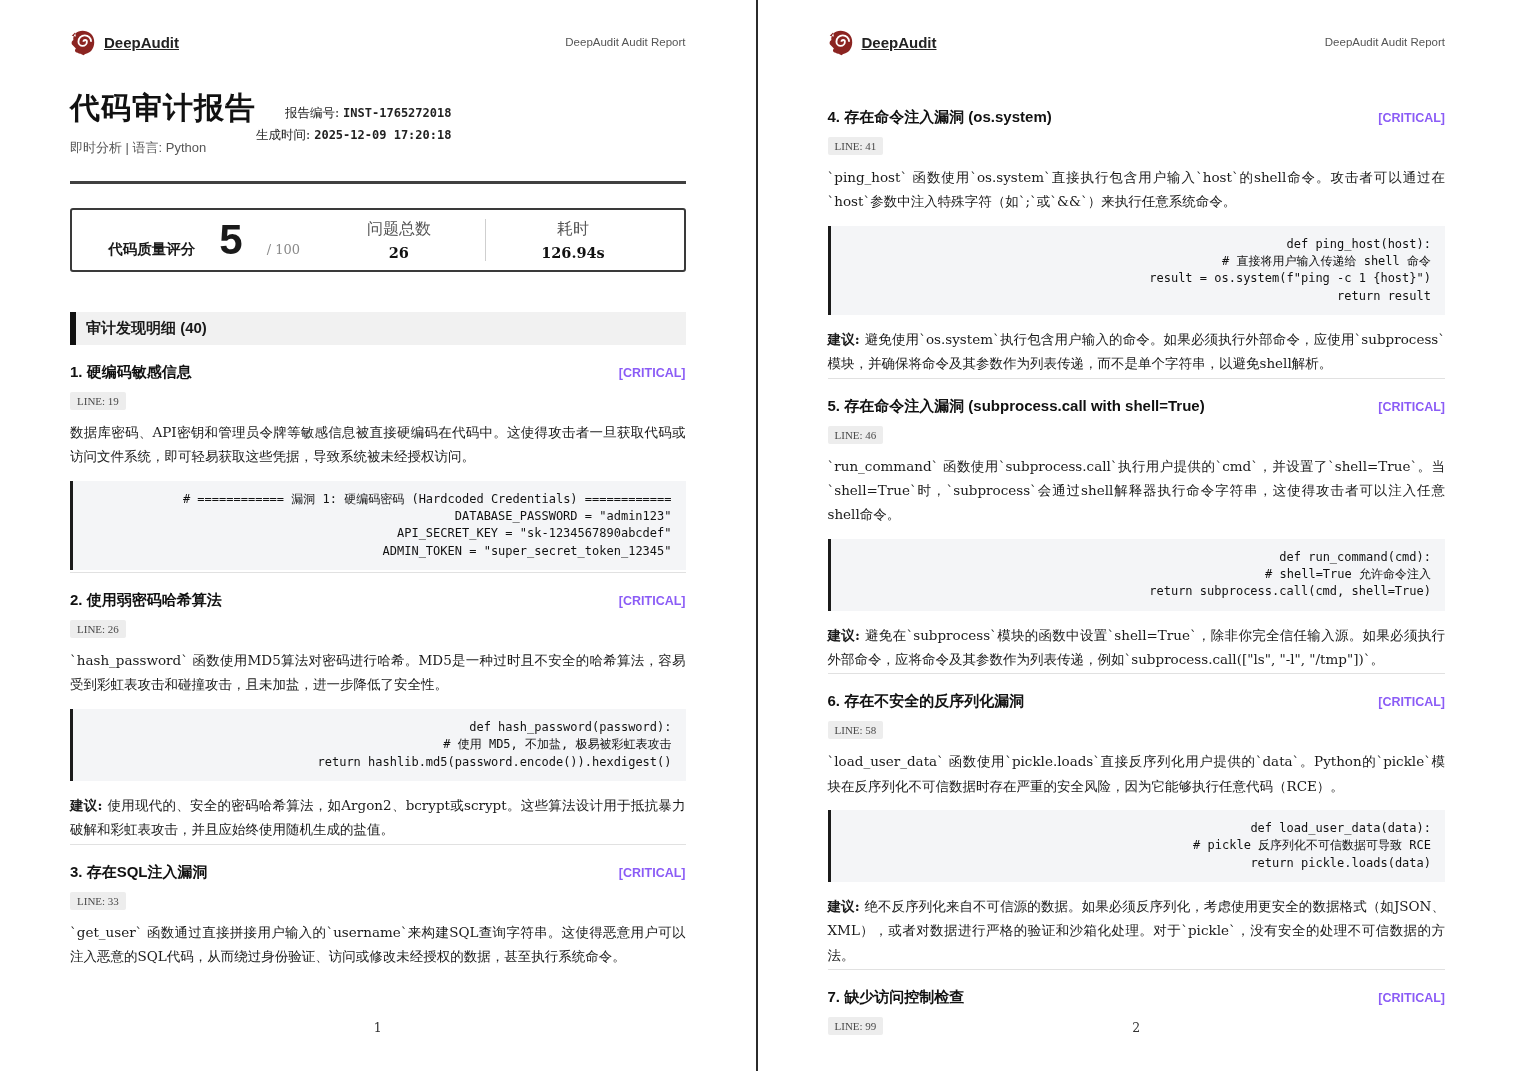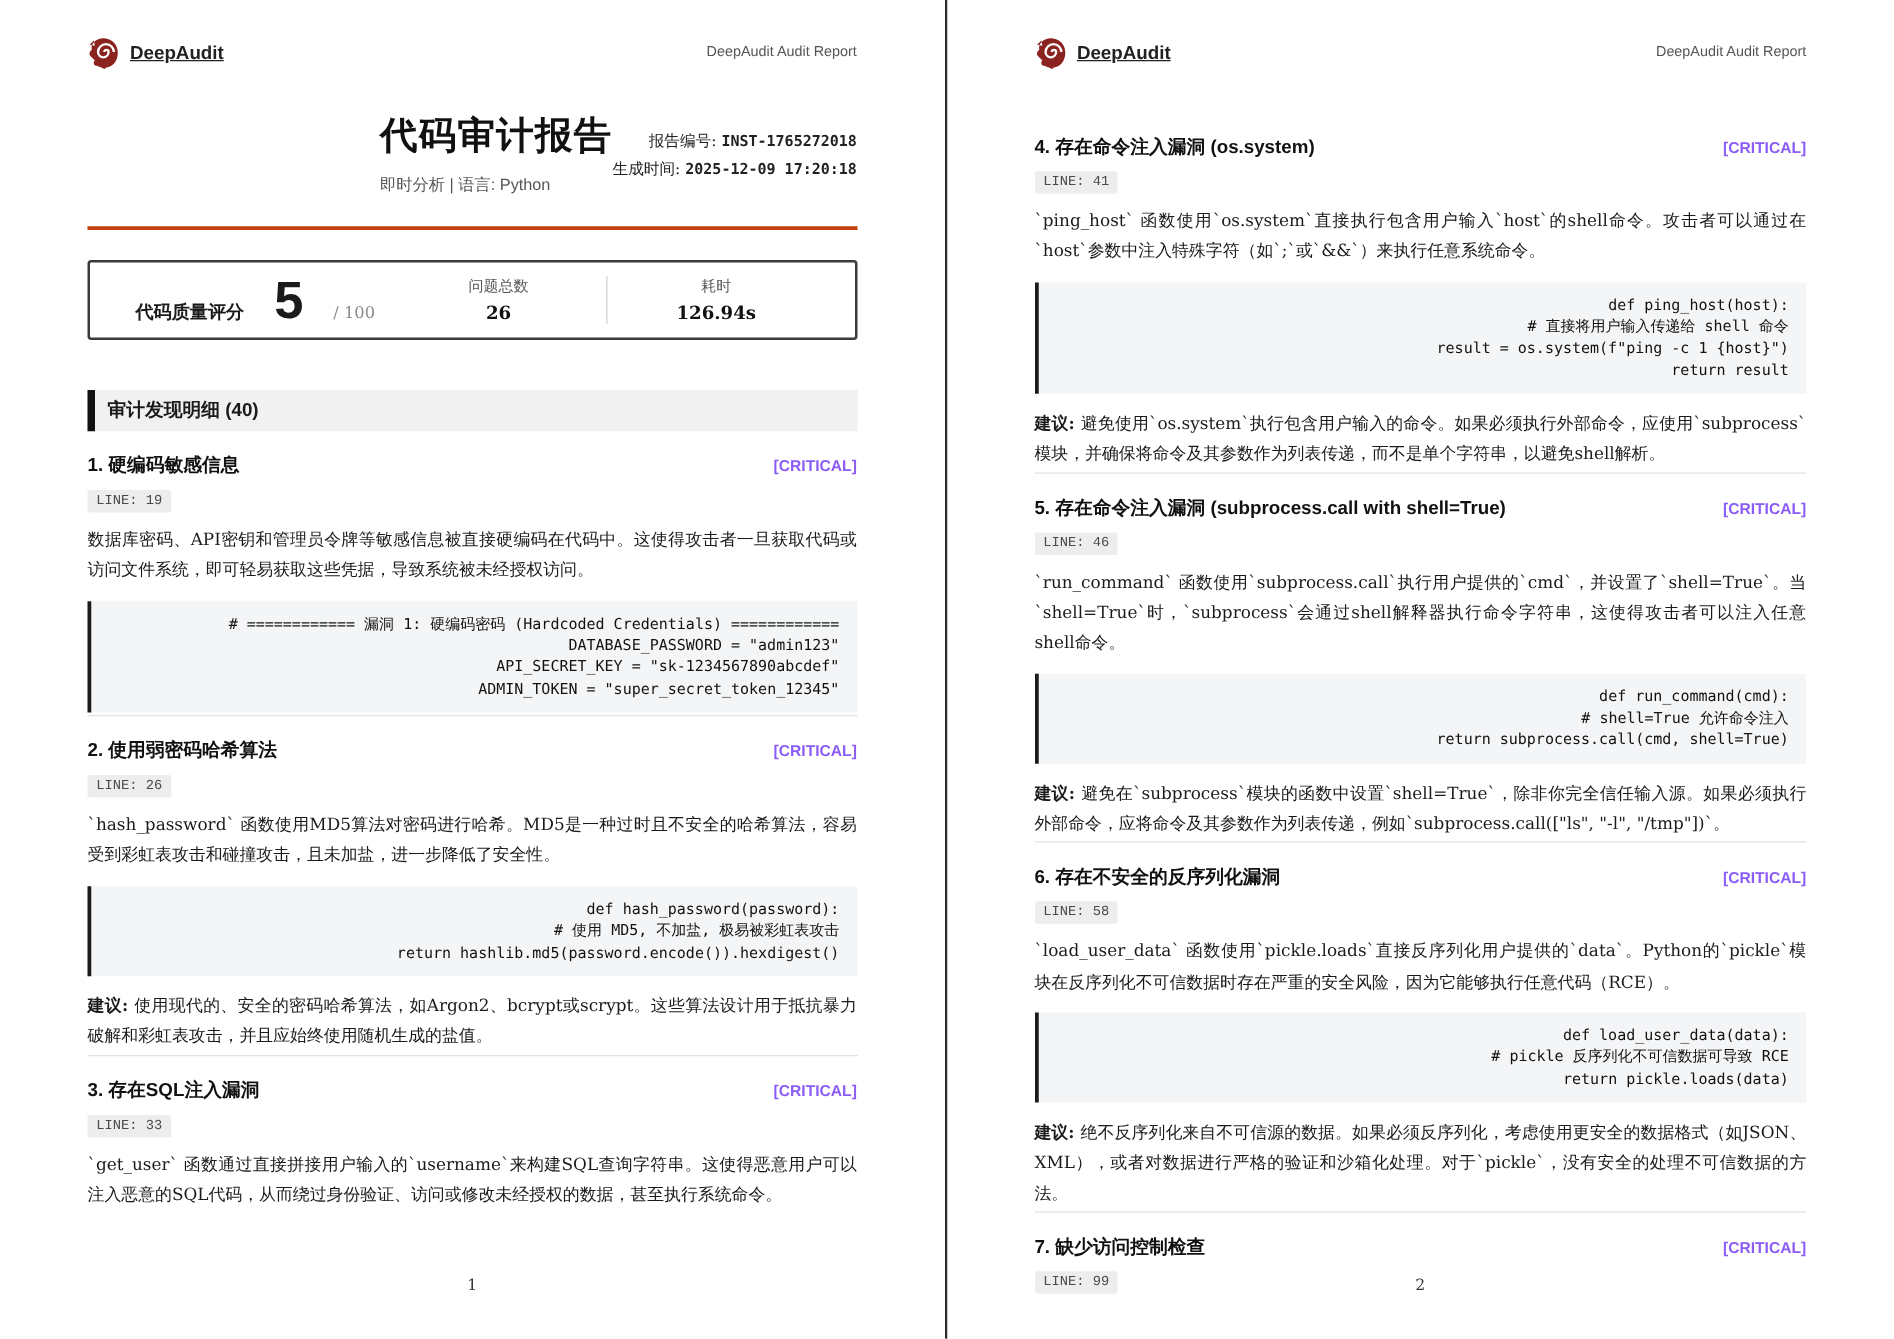--- a/index.html
+++ b/index.html
@@ -10,47 +10,47 @@
   .sheet { position: relative; width: 50%; height: 100%; padding: 22px 70px 0 70px; background: #fff; }
   .sheet--left { border-right: 2px solid #2b2b2b; }
 
   
   .hdr { display: flex; justify-content: space-between; align-items: center; height: 40px; }
   .brand { display: flex; align-items: center; gap: 7px; }
   .brand-name { font-family: "Liberation Sans", "DejaVu Sans", sans-serif; font-weight: bold; font-size: 15px; color: #222; text-decoration: underline; }
   .hdr-right { font-family: "Liberation Sans", "DejaVu Sans", sans-serif; font-size: 11.5px; color: #555; }
 
   
-  .titleblock { display: flex; justify-content: flex-end; align-items: flex-start; margin-top: 26px; padding-bottom: 24px; border-bottom: 3px solid #c2410c; }
+  .titleblock { display: flex; justify-content: flex-start; align-items: flex-start; margin-top: 26px; padding-bottom: 24px; border-bottom: 3px solid #404040; }
   .report-title { font-family: "Liberation Sans", "DejaVu Sans", sans-serif; font-weight: bold; font-size: 30px; color: #111; letter-spacing: 1px; }
   .report-subtitle { margin-top: 10px; font-family: "Liberation Sans", "DejaVu Sans", sans-serif; font-size: 13px; color: #555; }
   .meta { text-align: right; margin-top: 14px; font-size: 12.5px; line-height: 1.75; color: #222; }
   .meta .mono { font-family: "DejaVu Sans Mono", "Liberation Mono", monospace; font-weight: bold; font-size: 12px; }
 
   
   .scorecard { display: flex; align-items: center; margin-top: 24px; border: 2px solid #3a3a3a; border-radius: 3px; padding: 16px 24px; height: 64px; }
   .score-main { display: flex; align-items: baseline; gap: 24px; flex: 1.25; justify-content: center; }
   .score-label { font-family: "Liberation Sans", "DejaVu Sans", sans-serif; font-weight: bold; font-size: 14.5px; }
   .score-value { font-family: "Liberation Sans", "DejaVu Sans", sans-serif; font-weight: bold; font-size: 42px; line-height: 0.9; }
   .score-denom { font-size: 13px; color: #8a8a8a; }
   .stat { flex: 1; text-align: center; }
   .stat + .stat { border-left: 1px solid #cfcfcf; }
-  .stat-label { font-size: 12px; color: #555; }
+  .stat-label { font-size: 16px; color: #555; }
   .stat-value { margin-top: 4px; font-weight: bold; font-size: 14.5px; color: #111; }
 
   
   .section-bar { margin-top: 40px; background: #f1f1f1; border-left: 6px solid #111; padding: 7px 10px; font-family: "Liberation Sans", "DejaVu Sans", sans-serif; font-weight: bold; font-size: 15px; }
 
   
   .finding { padding-top: 18px; }
   .finding + .finding { margin-top: 2px; border-top: 1px solid #e1e1e1; }
   .finding-head { display: flex; justify-content: space-between; align-items: baseline; }
   .finding-title { font-family: "Liberation Sans", "DejaVu Sans", sans-serif; font-weight: bold; font-size: 15px; color: #111; }
   .severity { font-family: "Liberation Sans", "DejaVu Sans", sans-serif; font-weight: bold; font-size: 12.5px; color: #8b5cf6; }
-  .line-badge { display: inline-block; margin-top: 10px; background: #ededed; color: #4a4a4a; font-family: Liberation Mono, monospace; font-size: 11px; padding: 3px 7px; border-radius: 2px; }
+  .line-badge { display: inline-block; margin-top: 10px; background: #ededed; color: #4a4a4a; font-family: Liberation Serif, serif; font-size: 11px; padding: 3px 7px; border-radius: 2px; }
   .finding-desc { margin-top: 10px; font-size: 13.5px; line-height: 1.8; color: #1a1a1a; text-align: justify; }
   .codeblock { margin-top: 12px; background: #f4f5f7; border-left: 3px solid #1b1b1b; padding: 10px 14px; text-align: right; }
   .codeblock pre { font-family: "DejaVu Sans Mono", "Liberation Mono", monospace; font-size: 12px; line-height: 1.45; color: #111; white-space: pre; }
   .finding-rec { margin-top: 12px; font-size: 13.5px; line-height: 1.8; color: #1a1a1a; text-align: justify; }
   .rec-label { font-weight: bold; }
 
   .pagenum { position: absolute; bottom: 36px; left: 0; width: 100%; text-align: center; font-size: 12.5px; color: #333; }
 
   .logo-icon svg { display: block; }
 </style>

